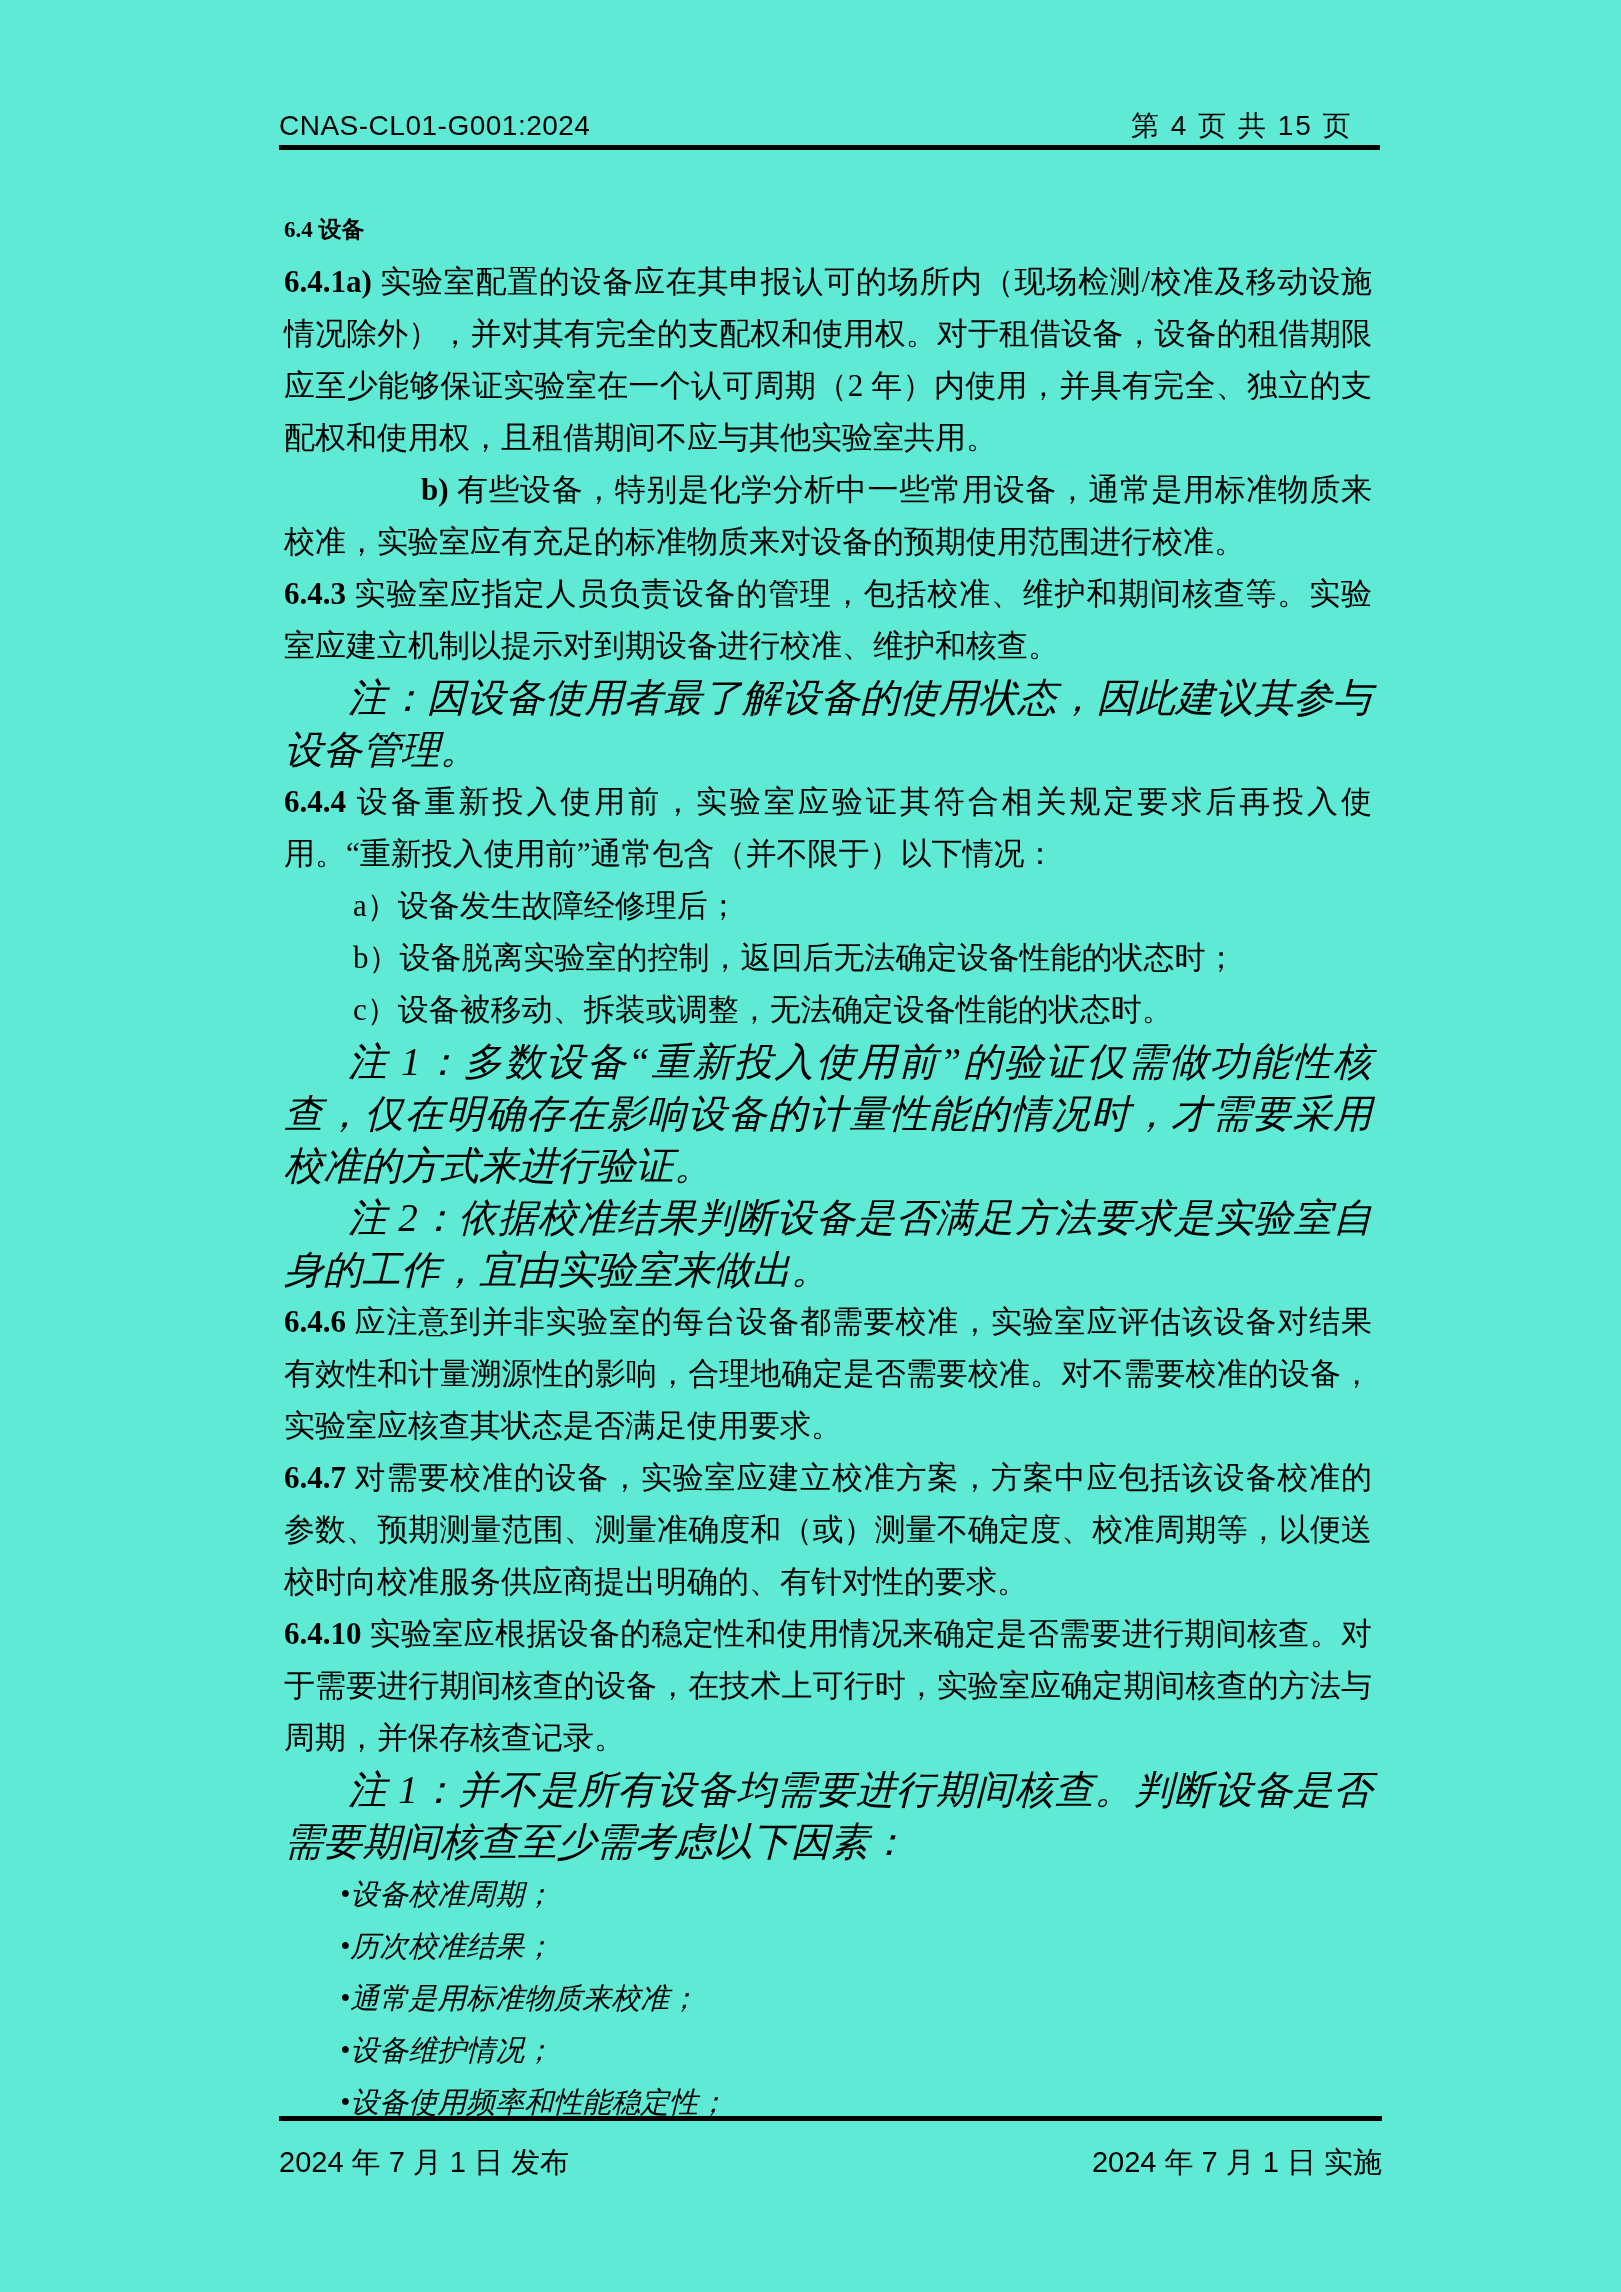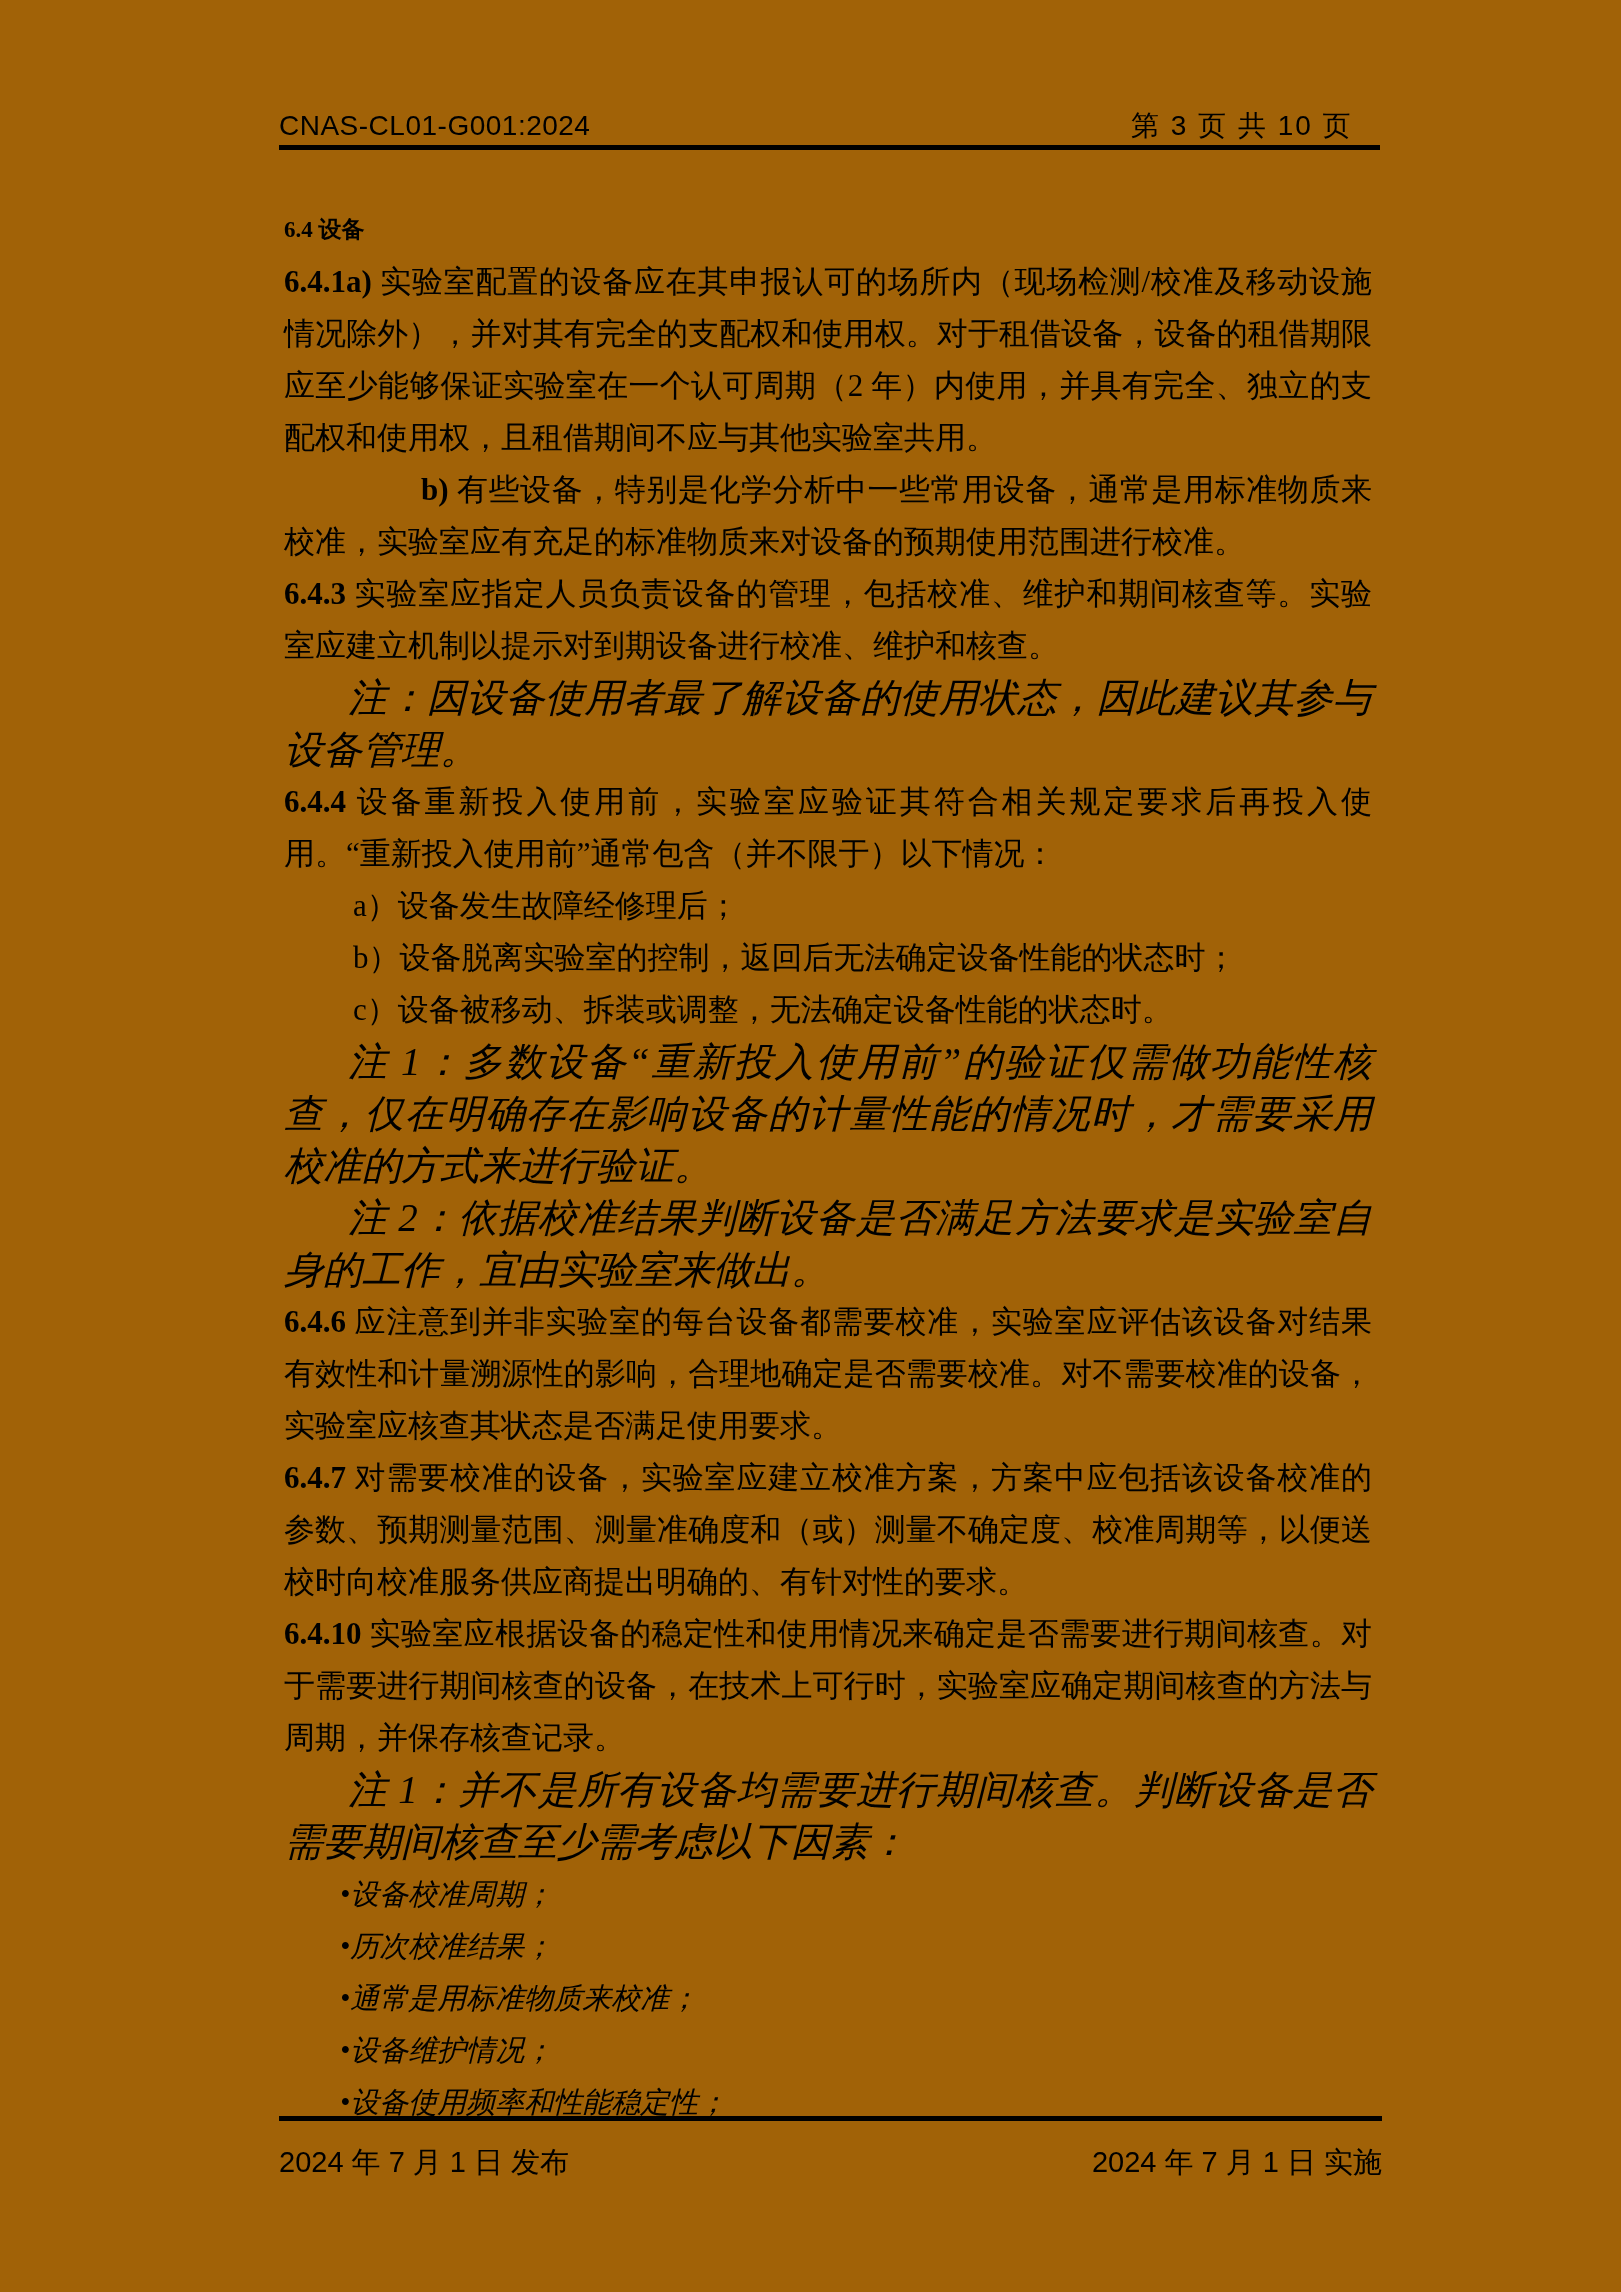--- a/index.html
+++ b/index.html
@@ -4,21 +4,21 @@
 <style>
   html, body {
     margin: 0;
     padding: 0;
     background: #e8e8e8;
   }
   .page {
     position: relative;
     width: 1621px;
     height: 2293px;
-    background: #a16207;
+    background: #5eead4;
     font-family: "Liberation Serif", "DejaVu Serif", serif;
     color: #000000;
     overflow: hidden;
   }
 
   
   .page-header {
     position: absolute;
     left: 279px;
     top: 110px;
@@ -85,21 +85,21 @@
     line-height: 35px;
   }
 </style>
 </head>
 <body>
 
 <div class="page">
 
   <div class="page-header">
     <span>CNAS-CL01-G001:2024</span>
-    <span class="pageinfo">第 3 页 共 10 页</span>
+    <span class="pageinfo">第 4 页 共 15 页</span>
   </div>
 
   <div class="doc-body">
     <p class="doc-heading">6.4 设备</p>
 
   <p class="para"><span class="marker-bold">6.4.1a)</span> 实验室配置的设备应在其申报认可的场所内（现场检测/校准及移动设施情况除外），并对其有完全的支配权和使用权。对于租借设备，设备的租借期限应至少能够保证实验室在一个认可周期（2 年）内使用，并具有完全、独立的支配权和使用权，且租借期间不应与其他实验室共用。</p>
       <p class="para-sub"><span class="marker-bold">b)</span> 有些设备，特别是化学分析中一些常用设备，通常是用标准物质来校准，实验室应有充足的标准物质来对设备的预期使用范围进行校准。</p>
       <p class="para"><span class="marker-bold">6.4.3</span> 实验室应指定人员负责设备的管理，包括校准、维护和期间核查等。实验室应建立机制以提示对到期设备进行校准、维护和核查。</p>
       <p class="note">注：因设备使用者最了解设备的使用状态，因此建议其参与设备管理。</p>
       <p class="para"><span class="marker-bold">6.4.4</span> 设备重新投入使用前，实验室应验证其符合相关规定要求后再投入使用。“重新投入使用前”通常包含（并不限于）以下情况：</p>

